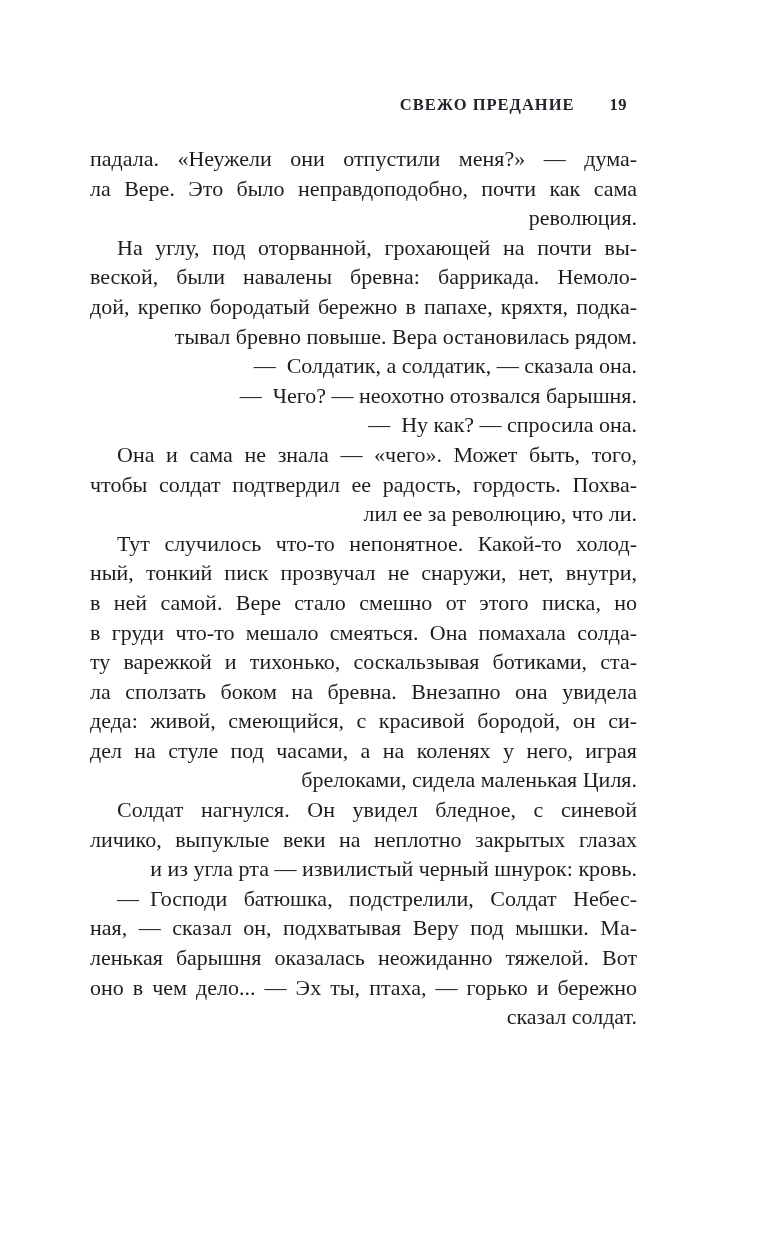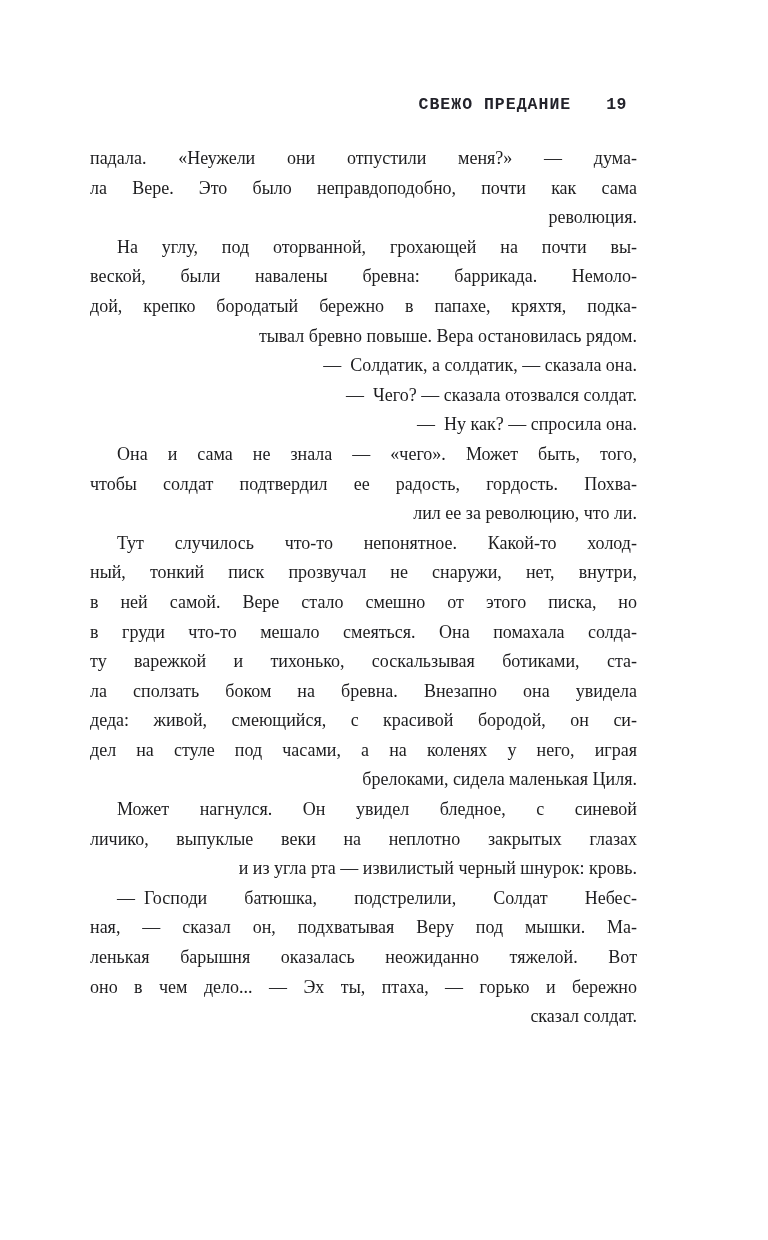--- a/index.html
+++ b/index.html
@@ -19,38 +19,38 @@
     top: 95px;
     left: 90px;
     width: 547px;
     height: 22px;
     display: flex;
     justify-content: flex-end;
     align-items: baseline;
     column-gap: 35px;
     padding-right: 10px;
     box-sizing: border-box;
-    font-family: Liberation Mono, monospace;
+    font-family: Liberation Serif, serif;
     font-size: 16.5px;
     font-weight: 600;
     letter-spacing: 1px;
     color: #23232b;
     white-space: nowrap;
   }
   .running-header .page-num {
     letter-spacing: 0.5px;
     text-align: center;
   }
   .text-block {
     position: absolute;
     top: 144px;
     left: 90px;
     width: 547px;
     font-family: "Liberation Serif", "DejaVu Serif", serif;
-    font-size: 18px;
+    font-size: 22px;
     line-height: 29.6px;
     color: #1d1d1f;
   }
   .para {
     margin: 0;
     padding: 0;
   }
   .line {
     text-align: right;
     white-space: normal;
@@ -82,21 +82,21 @@
       <div class="para">
         <div class="line j ind">На углу, под оторванной, грохающей на почти вы-</div>
         <div class="line j">веской, были навалены бревна: баррикада. Немоло-</div>
         <div class="line j">дой, крепко бородатый бережно в папахе, кряхтя, подка-</div>
         <div class="line">тывал бревно повыше. Вера остановилась рядом.</div>
       </div>
       <div class="para">
         <div class="line ind">— Солдатик, а солдатик, — сказала она.</div>
       </div>
       <div class="para">
-        <div class="line ind">— Чего? — сказала отозвался солдат.</div>
+        <div class="line ind">— Чего? — неохотно отозвался барышня.</div>
       </div>
       <div class="para">
         <div class="line ind">— Ну как? — спросила она.</div>
       </div>
       <div class="para">
         <div class="line j ind">Она и сама не знала — «чего». Может быть, того,</div>
         <div class="line j">чтобы солдат подтвердил ее радость, гордость. Похва-</div>
         <div class="line">лил ее за революцию, что ли.</div>
       </div>
       <div class="para">
@@ -104,21 +104,21 @@
         <div class="line j">ный, тонкий писк прозвучал не снаружи, нет, внутри,</div>
         <div class="line j">в ней самой. Вере стало смешно от этого писка, но</div>
         <div class="line j">в груди что-то мешало смеяться. Она помахала солда-</div>
         <div class="line j">ту варежкой и тихонько, соскальзывая ботиками, ста-</div>
         <div class="line j">ла сползать боком на бревна. Внезапно она увидела</div>
         <div class="line j">деда: живой, смеющийся, с красивой бородой, он си-</div>
         <div class="line j">дел на стуле под часами, а на коленях у него, играя</div>
         <div class="line">брелоками, сидела маленькая Циля.</div>
       </div>
       <div class="para">
-        <div class="line j ind">Может нагнулся. Он увидел бледное, с синевой</div>
+        <div class="line j ind">Солдат нагнулся. Он увидел бледное, с синевой</div>
         <div class="line j">личико, выпуклые веки на неплотно закрытых глазах</div>
         <div class="line">и из угла рта — извилистый черный шнурок: кровь.</div>
       </div>
       <div class="para">
         <div class="line j ind">— Господи батюшка, подстрелили, Солдат Небес-</div>
         <div class="line j">ная, — сказал он, подхватывая Веру под мышки. Ма-</div>
         <div class="line j">ленькая барышня оказалась неожиданно тяжелой. Вот</div>
         <div class="line j">оно в чем дело... — Эх ты, птаха, — горько и бережно</div>
         <div class="line">сказал солдат.</div>
       </div>

